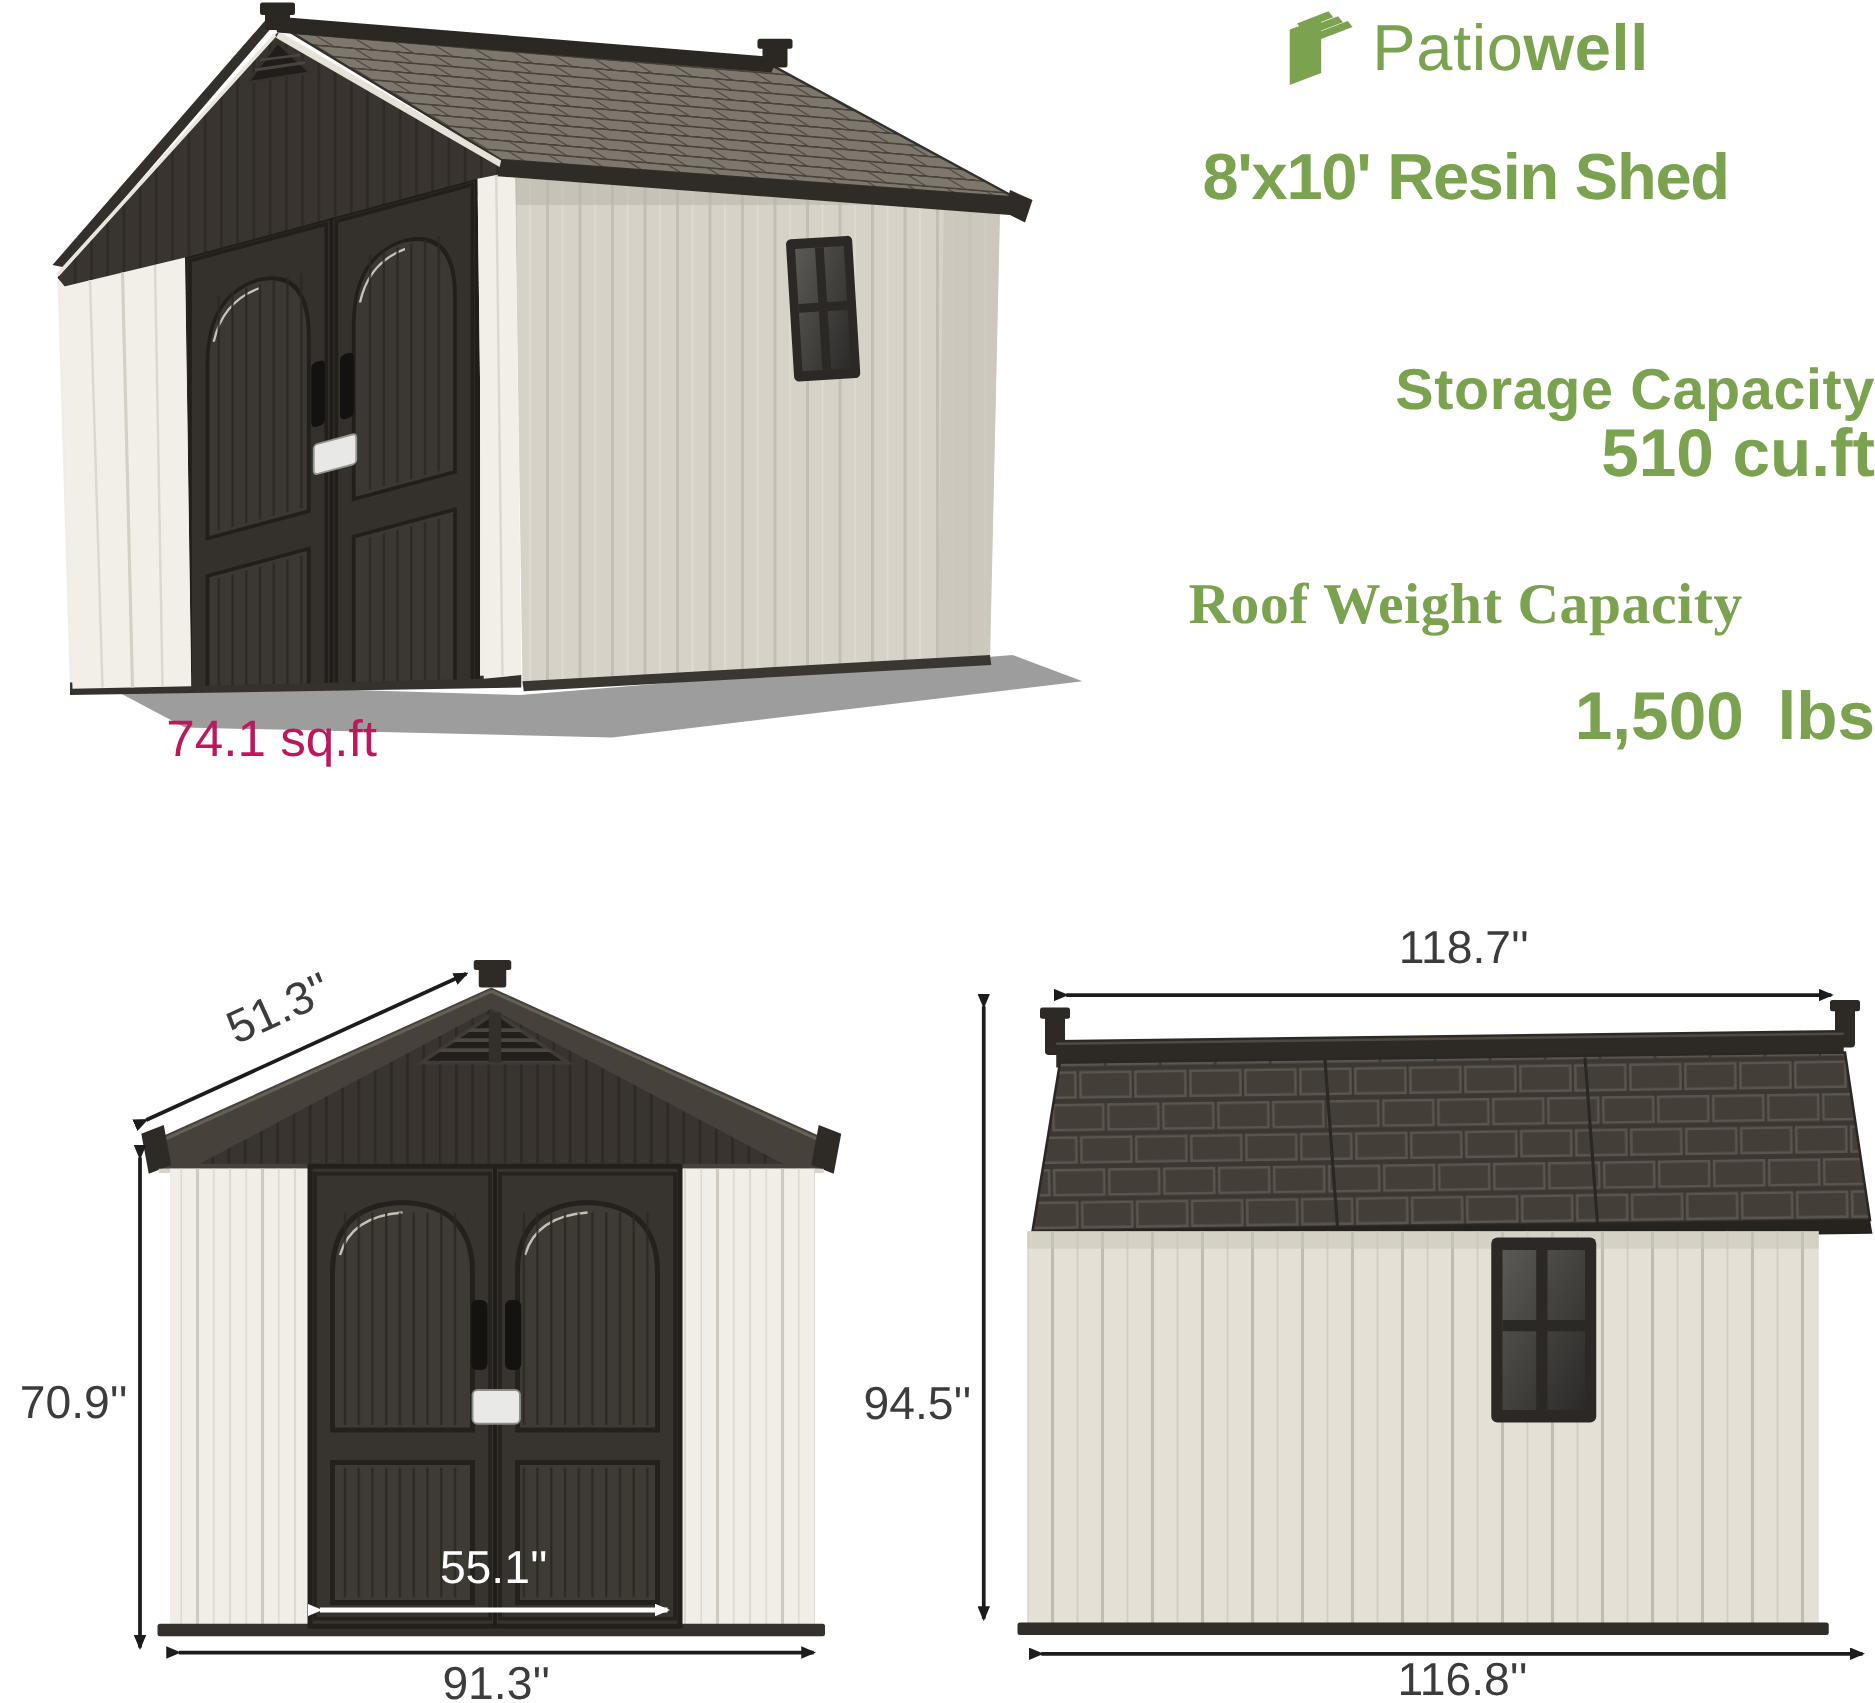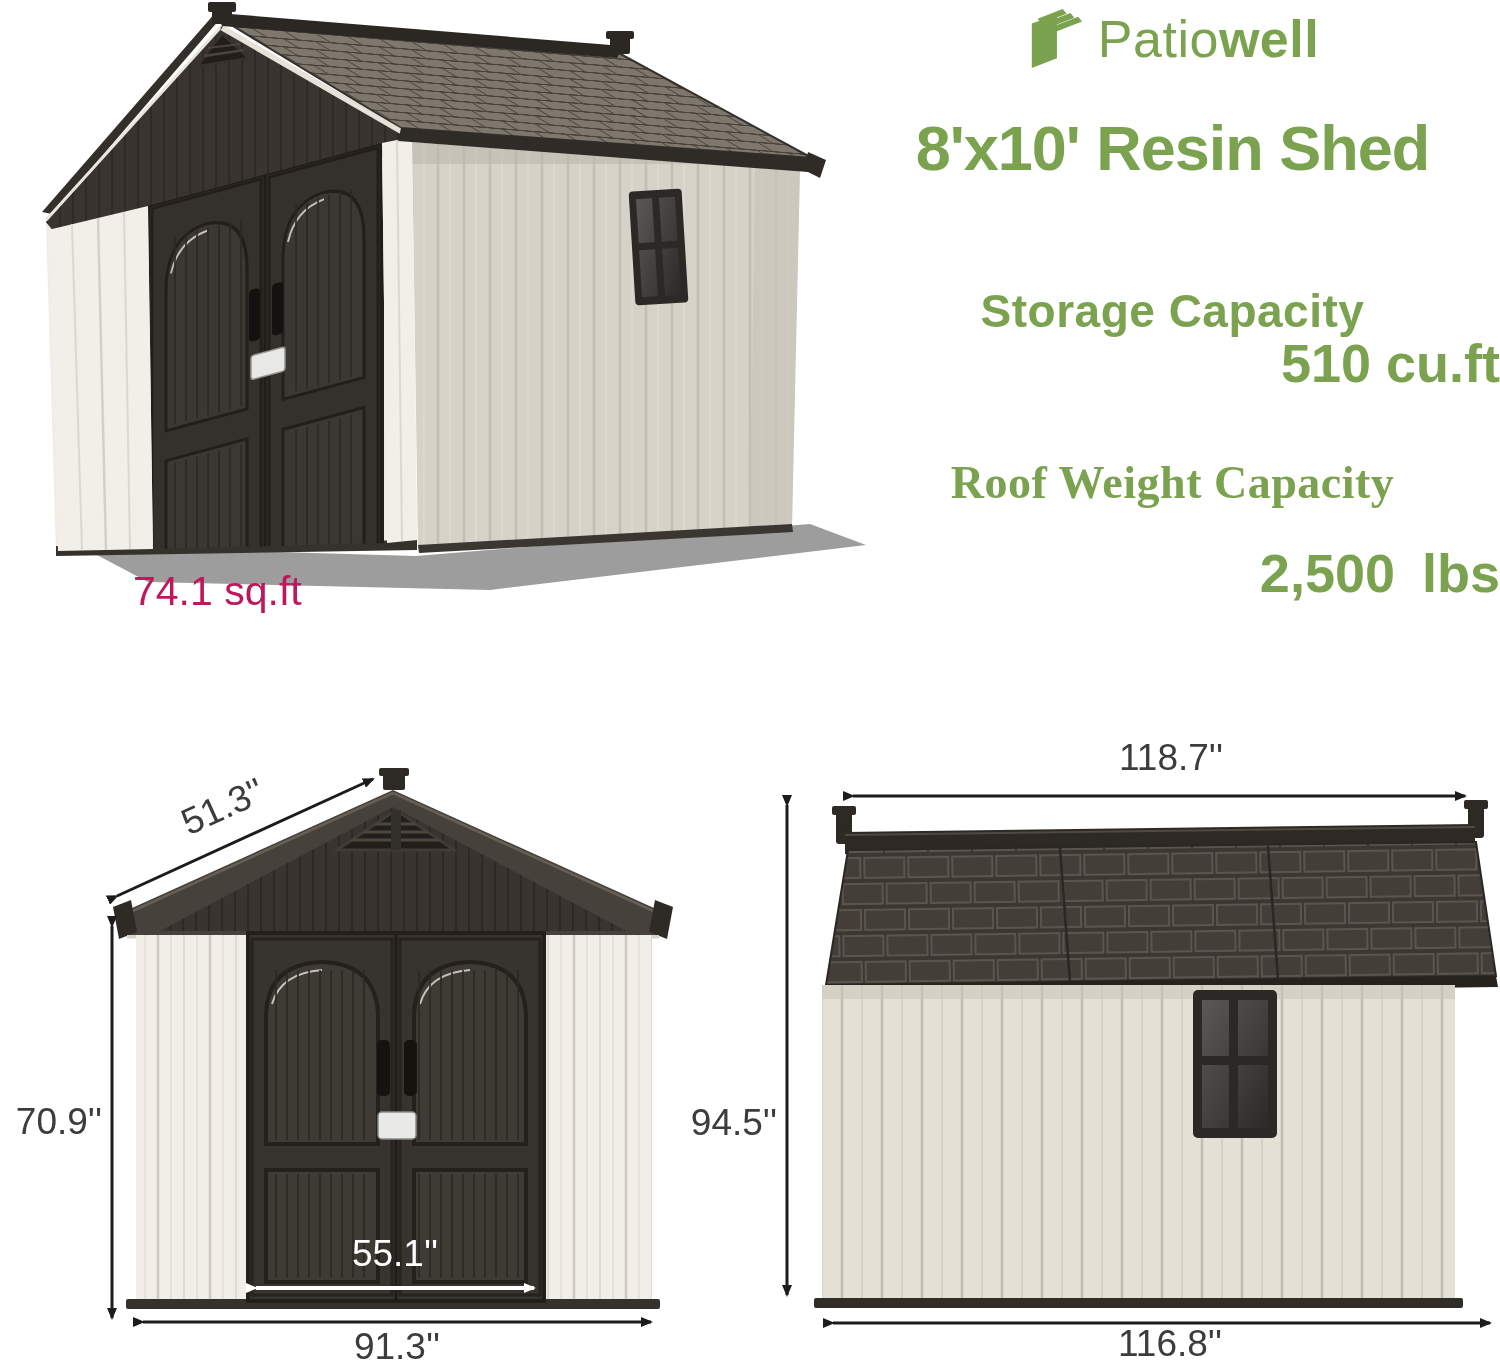--- a/index.html
+++ b/index.html
@@ -6,24 +6,24 @@
   body{font-family:"Liberation Sans", sans-serif;}
   .canvas{position:relative;width:1500px;height:1362px;background:#ffffff;overflow:hidden;}
   svg text{font-family:"Liberation Sans", sans-serif;}
 
   
   .info{position:absolute;left:845px;top:0;width:655px;text-align:center;color:#7ba24f;}
   .logo-row{position:absolute;top:6px;left:0;width:100%;display:flex;align-items:center;justify-content:center;gap:14px;}
   .logo-text{font-size:52px;letter-spacing:0.5px;color:#7ba24f;}
   .logo-text .lt-reg{font-weight:400;}
   .logo-text .lt-bold{font-weight:700;}
-  .title{position:absolute;top:112px;left:0;width:100%;font-size:63px;font-weight:700;letter-spacing:-1px;white-space:nowrap;}
+  .title{position:absolute;top:112px;left:0;width:100%;font-size:52px;font-weight:700;letter-spacing:-1px;white-space:nowrap;}
   .spec-label{position:absolute;left:0;width:100%;font-size:46px;font-weight:700;letter-spacing:0.5px;}
   .spec-value{position:absolute;left:0;width:100%;font-size:54px;font-weight:700;text-align:right;}
-  .lbl1{top:284px;} .val1{top:332px;} .lbl2{top:456px;font-family:Liberation Serif, serif;} .val2{top:542px;word-spacing:12px;}
+  .lbl1{top:284px;text-align:right;} .val1{top:332px;} .lbl2{top:456px;font-family:Liberation Serif, serif;} .val2{top:542px;word-spacing:12px;}
 
   
   .floor-area{position:absolute;left:133px;top:568px;font-size:41px;color:#be185d;}
 
   .dim{fill:#3c3c3c;font-size:37px;}
   .dimw{fill:#ffffff;font-size:37px;}
 </style>
 </head>
 <body>
 
@@ -184,21 +184,21 @@
         <path d="M20,17 L46,7 L50,12 L24,22 Z" fill="#7ba24f"></path>
         <path d="M28,21 L54,11 L58,16 L32,26 Z" fill="#7ba24f"></path>
         <path d="M6,18 L32,9 L32,54 L6,64 Z" fill="#7ba24f"></path>
       </svg>
       <div class="logo-text"><span class="lt-reg">Patio</span><span class="lt-bold">well</span></div>
     </div>
     <div class="title">8'x10' Resin Shed</div>
     <div class="spec-label lbl1">Storage Capacity</div>
     <div class="spec-value val1">510 cu.ft</div>
     <div class="spec-label lbl2">Roof Weight Capacity</div>
-    <div class="spec-value val2">2,500 lbs</div>
+    <div class="spec-value val2">1,500 lbs</div>
   </div>
 
   <svg style="position:absolute;left:0;top:752px;" width="700" height="610" viewBox="0 0 700 610">
 
     <g>
       <rect x="379" y="16" width="30" height="8" rx="2" fill="#2e2b27"></rect>
       <rect x="383" y="22" width="22" height="16" rx="2" fill="#2e2b27"></rect>
       <path d="M393,38 L665,161 L659,183 L127,183 L121,161 Z" fill="#46413b"></path>
       <path d="M393,41 L660,162" stroke="#6e675e" stroke-width="2.5" opacity="0.8" fill="none"></path>
       <path d="M393,41 L126,162" stroke="#6e675e" stroke-width="2.5" opacity="0.8" fill="none"></path>

